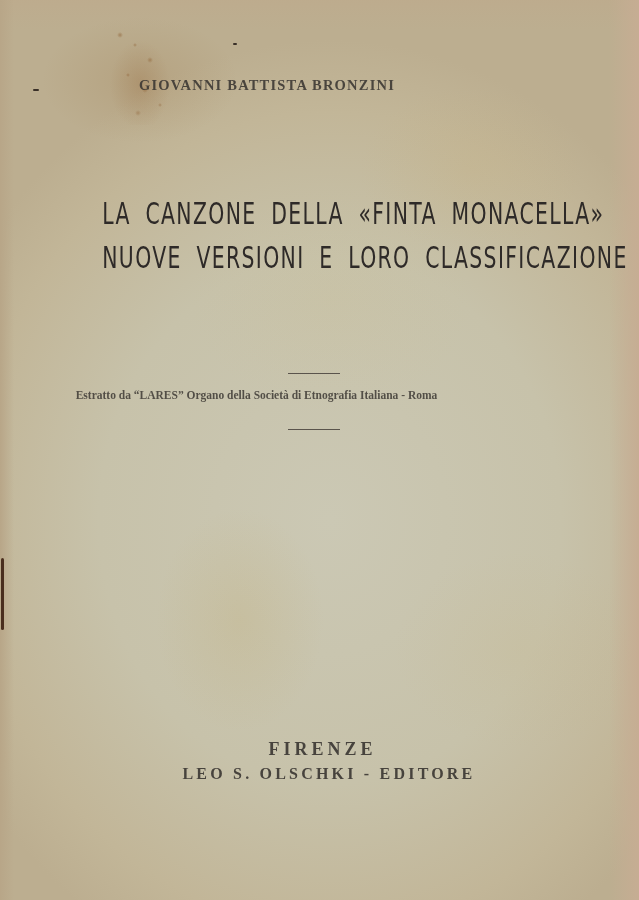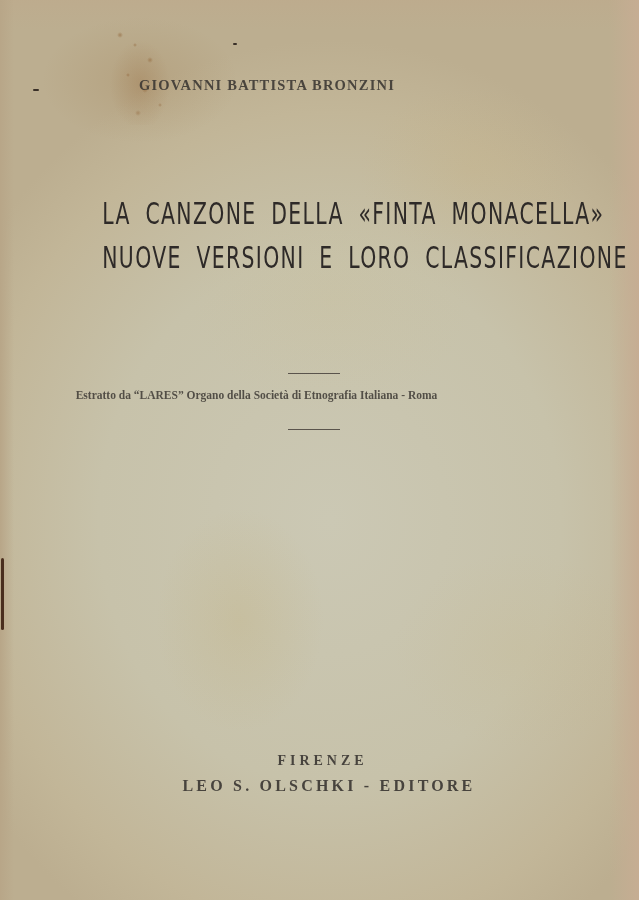--- a/index.html
+++ b/index.html
@@ -95,23 +95,22 @@
     }
     .publisher {
       position: absolute; top: 738px; left: 0; width: 639px;
       text-align: center;
       font-family: "Liberation Serif", serif;
       color: #3a3632;
       font-weight: bold;
       opacity: 0.9;
     }
     .city {
-      display: block; font-size: 14px; letter-spacing: 4px; line-height: 22px;
+      display: block; font-size: 18px; letter-spacing: 4px; line-height: 22px;
       padding-left: 6px;
-      margin-top: 12px;
     }
     .editor {
       display: block; font-size: 16px; letter-spacing: 3.2px; line-height: 28px; margin-left: 19px;
     }
   </style>
 </head>
 <body>
 
 <div class="page">
   <div class="edge-top"></div>

